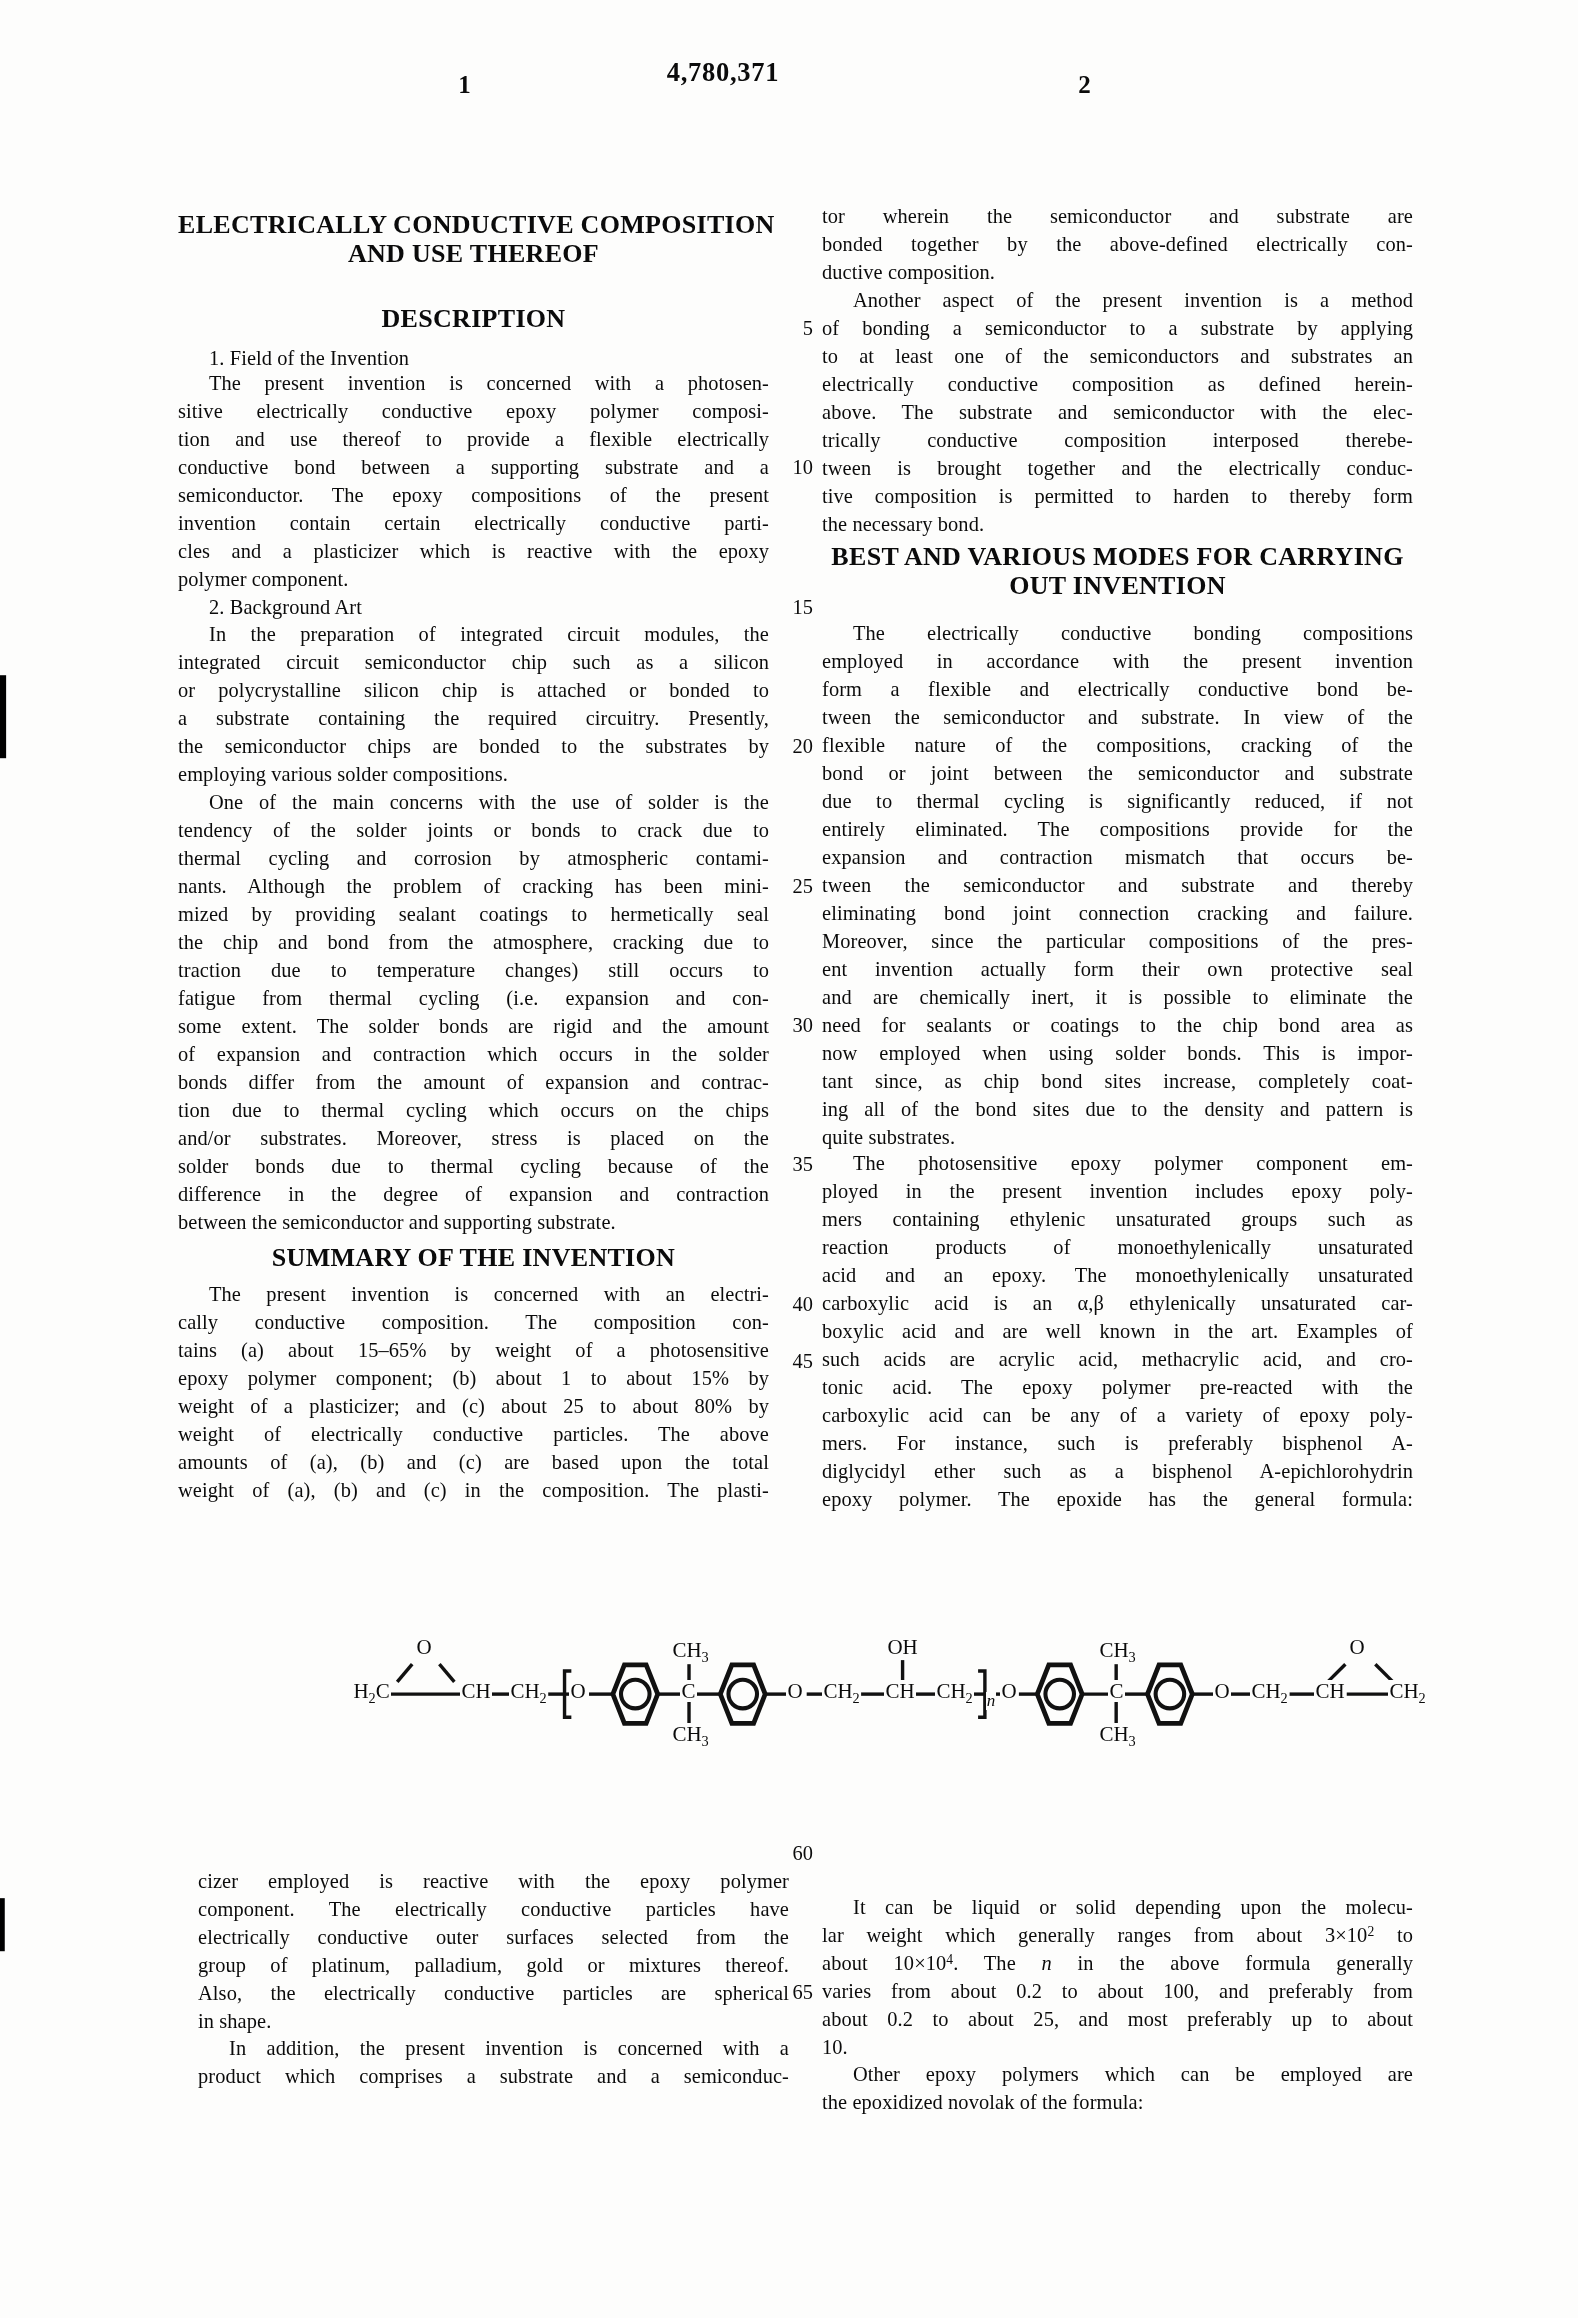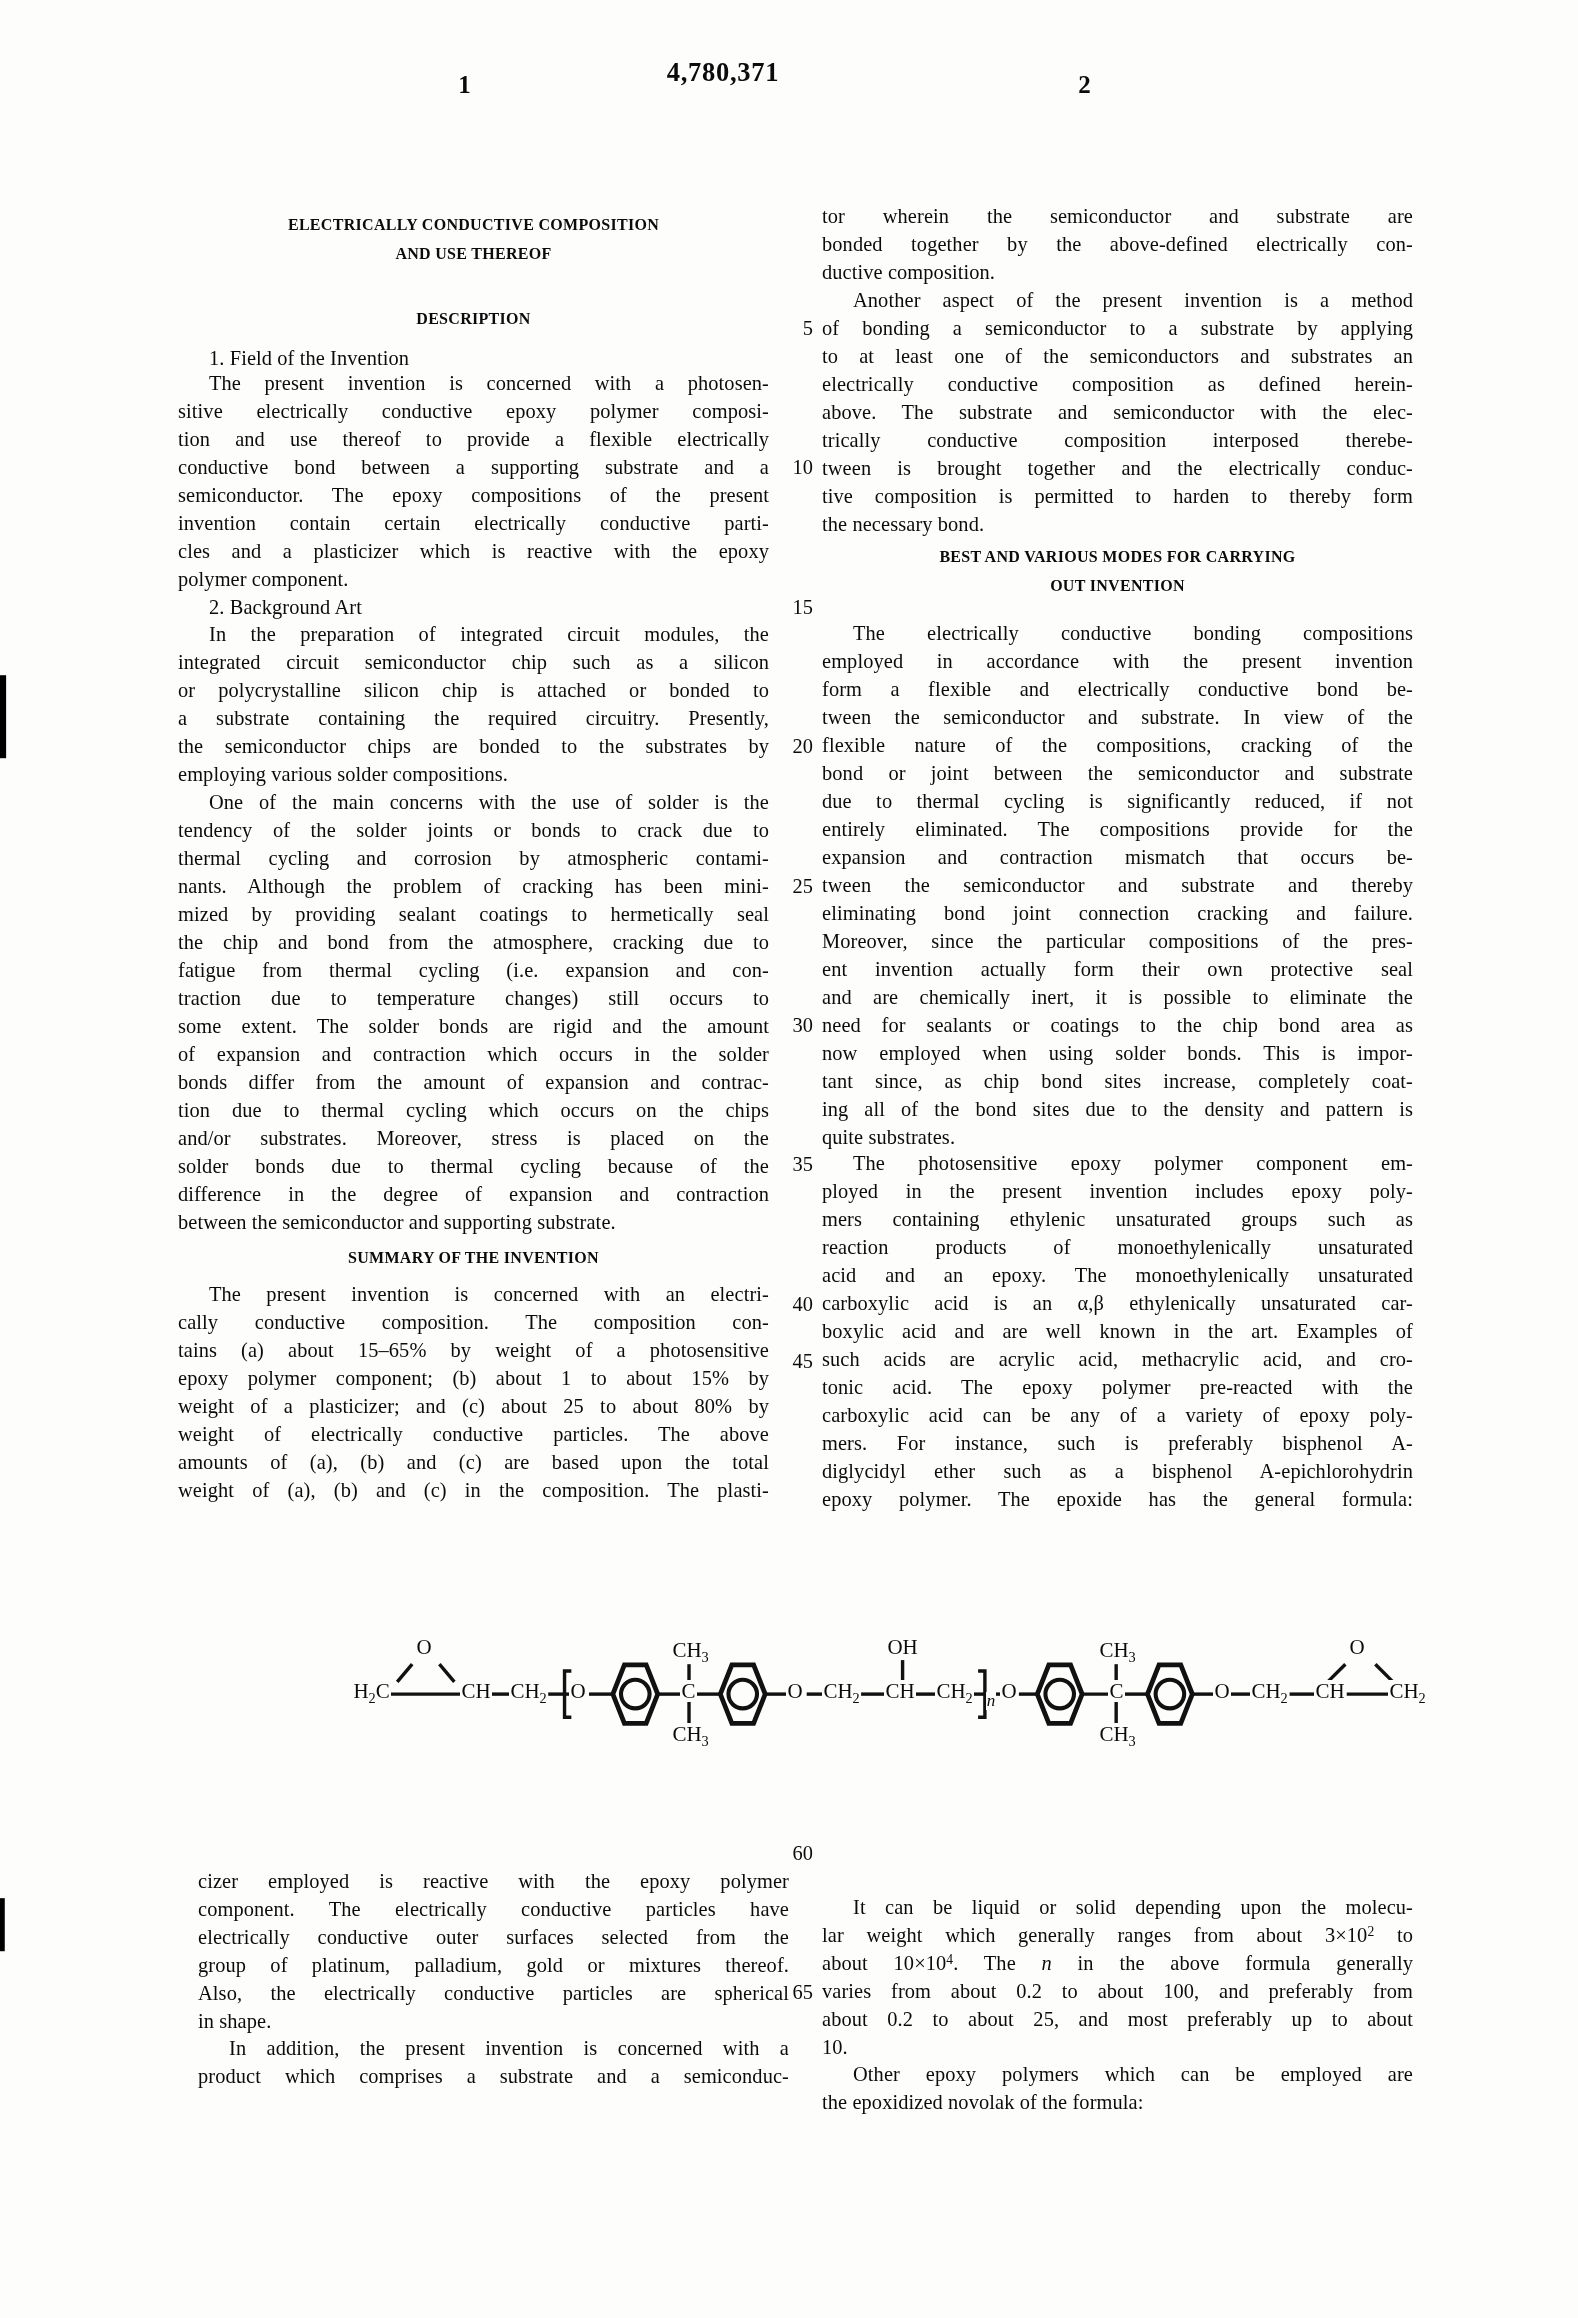--- a/index.html
+++ b/index.html
@@ -7,21 +7,21 @@
         font-family:"Liberation Serif",serif;color:#0b0b0b;overflow:hidden;margin:0 auto;}
   #artwork{position:absolute;left:0;top:0;z-index:1;}
   .layer{position:absolute;left:0;top:0;width:100%;height:100%;z-index:2;}
   .colhost{position:absolute;top:0;height:100%;}
   .block{position:absolute;left:0;width:100%;}
   .line{position:relative;height:28px;line-height:28px;font-size:20.4px;
         text-align:justify;text-align-last:justify;text-justify:inter-word;
         overflow:hidden;letter-spacing:0.1px;}
   .line.noj{text-align:right;text-align-last:left;}
   .line.ind{text-indent:31px;}
-  .cline{position:relative;height:29px;line-height:29px;font-size:16px;font-weight:bold;
+  .cline{position:relative;height:29px;line-height:29px;font-size:26px;font-weight:bold;
          text-align:center;letter-spacing:0.3px;white-space:nowrap;}
   .line sub,.line sup,.flabel sub{line-height:0;}
   .line sup{font-size:13.6px;vertical-align:6.1px;}
   .hdr{position:absolute;font-weight:bold;z-index:2;}
   #patnum{top:57px;left:0;width:1446px;text-align:center;font-size:26.5px;letter-spacing:0.7px;}
   #colno1{top:71px;left:408px;width:113px;text-align:center;font-size:25px;}
   #colno2{top:71px;left:1028px;width:113px;text-align:center;font-size:25px;}
   .gnum{position:absolute;left:714px;width:99px;text-align:right;
         font-size:20.4px;height:28px;line-height:28px;}
   .flabel{position:absolute;font-size:21px;line-height:22px;background:#fdfdfc;
@@ -121,22 +121,22 @@
           <div class="line">the semiconductor chips are bonded to the substrates by</div>
           <div class="line noj">employing various solder compositions.</div>
         </div>
         <div class="block" style="top: 788px;">
           <div class="line ind">One of the main concerns with the use of solder is the</div>
           <div class="line">tendency of the solder joints or bonds to crack due to</div>
           <div class="line">thermal cycling and corrosion by atmospheric contami-</div>
           <div class="line">nants. Although the problem of cracking has been mini-</div>
           <div class="line">mized by providing sealant coatings to hermetically seal</div>
           <div class="line">the chip and bond from the atmosphere, cracking due to</div>
+          <div class="line">traction due to temperature changes) still occurs to</div>
           <div class="line">fatigue from thermal cycling (i.e. expansion and con-</div>
-          <div class="line">traction due to temperature changes) still occurs to</div>
           <div class="line">some extent. The solder bonds are rigid and the amount</div>
           <div class="line">of expansion and contraction which occurs in the solder</div>
           <div class="line">bonds differ from the amount of expansion and contrac-</div>
           <div class="line">tion due to thermal cycling which occurs on the chips</div>
           <div class="line">and/or substrates. Moreover, stress is placed on the</div>
           <div class="line">solder bonds due to thermal cycling because of the</div>
           <div class="line">difference in the degree of expansion and contraction</div>
           <div class="line noj">between the semiconductor and supporting substrate.</div>
         </div>
         <div class="block" style="top: 1243px;">

